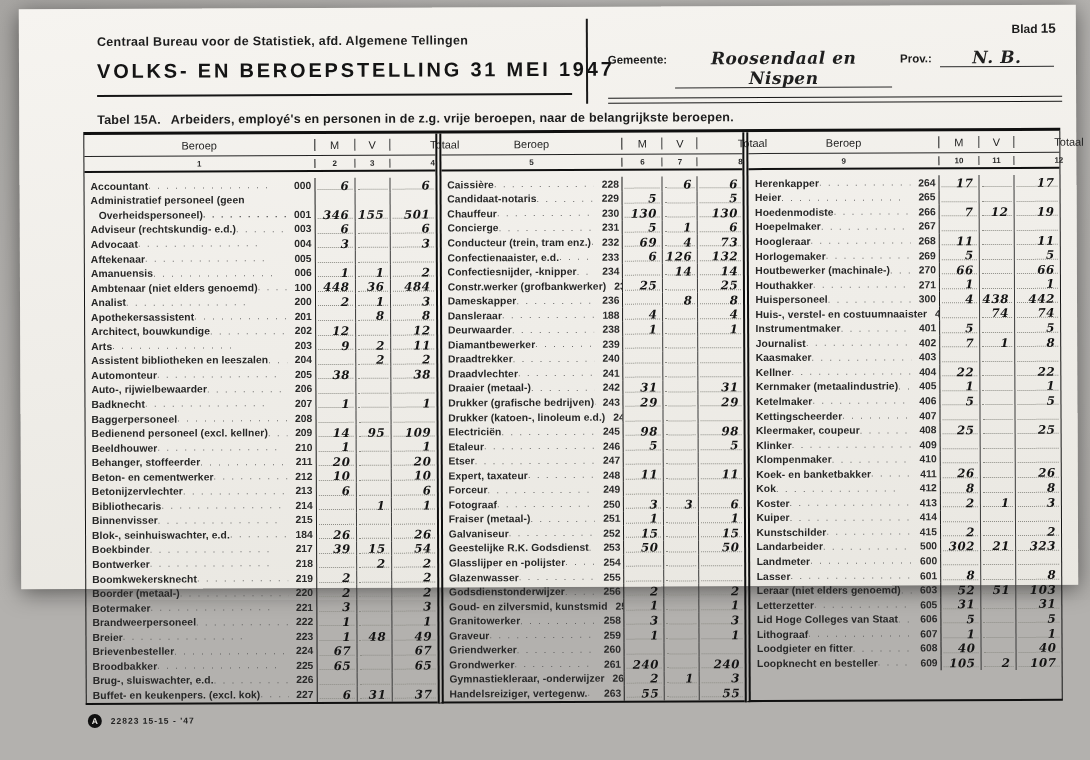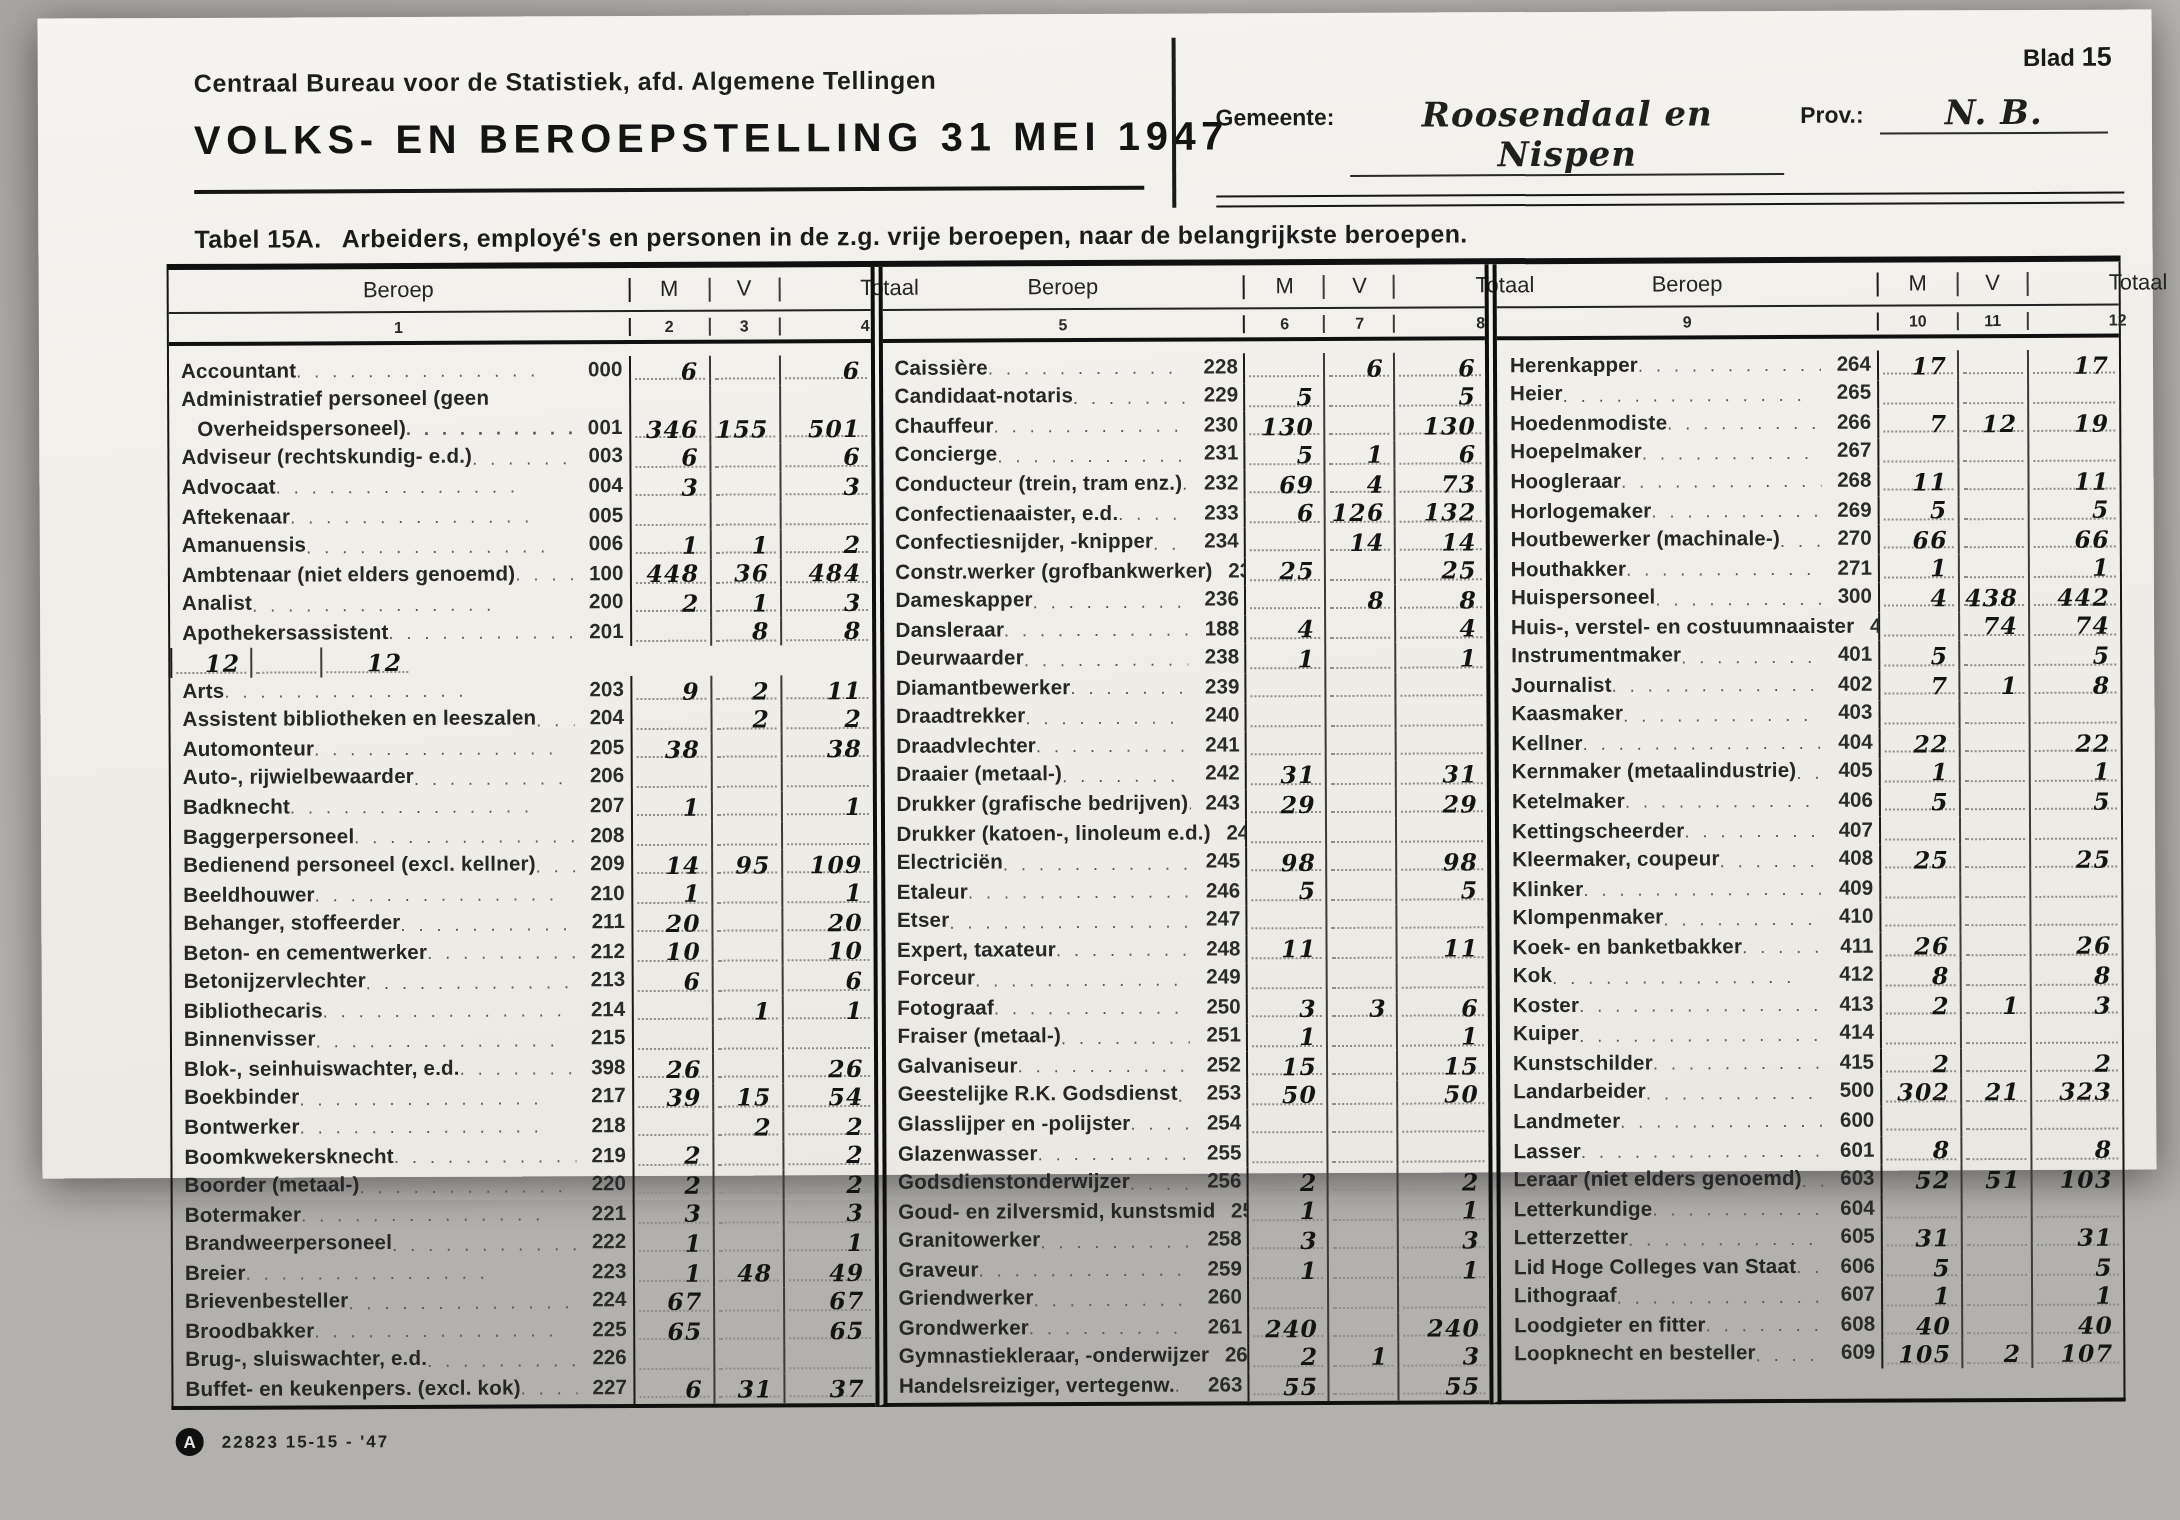--- a/index.html
+++ b/index.html
@@ -249,20 +249,25 @@
                 <span class="hw"></span>
               </div>
               <div class="vcell v">
                 <span class="hw">8</span>
               </div>
               <div class="vcell t">
                 <span class="hw">8</span>
               </div>
             </div>
             <div class="trow">
+              <div class="ncell">
+                <span class="nm">Architect, bouwkundige</span>
+                <span class="dots"></span>
+                <span class="code">202</span>
+              </div>
               <div class="vcell m">
                 <span class="hw">12</span>
               </div>
               <div class="vcell v">
                 <span class="hw"></span>
               </div>
               <div class="vcell t">
                 <span class="hw">12</span>
               </div>
             </div>
@@ -471,21 +476,21 @@
                 <span class="hw"></span>
               </div>
               <div class="vcell t">
                 <span class="hw"></span>
               </div>
             </div>
             <div class="trow">
               <div class="ncell">
                 <span class="nm">Blok-, seinhuiswachter, e.d.</span>
                 <span class="dots"></span>
-                <span class="code">398</span>
+                <span class="code">184</span>
               </div>
               <div class="vcell m">
                 <span class="hw">26</span>
               </div>
               <div class="vcell v">
                 <span class="hw"></span>
               </div>
               <div class="vcell t">
                 <span class="hw">26</span>
               </div>
@@ -1735,36 +1740,20 @@
               </div>
               <div class="vcell v">
                 <span class="hw">51</span>
               </div>
               <div class="vcell t">
                 <span class="hw">103</span>
               </div>
             </div>
             <div class="trow">
               <div class="ncell">
-                <span class="nm">Letterkundige</span>
-                <span class="dots"></span>
-                <span class="code">604</span>
-              </div>
-              <div class="vcell m">
-                <span class="hw"></span>
-              </div>
-              <div class="vcell v">
-                <span class="hw"></span>
-              </div>
-              <div class="vcell t">
-                <span class="hw"></span>
-              </div>
-            </div>
-            <div class="trow">
-              <div class="ncell">
                 <span class="nm">Letterzetter</span>
                 <span class="dots"></span>
                 <span class="code">605</span>
               </div>
               <div class="vcell m">
                 <span class="hw">31</span>
               </div>
               <div class="vcell v">
                 <span class="hw"></span>
               </div>

